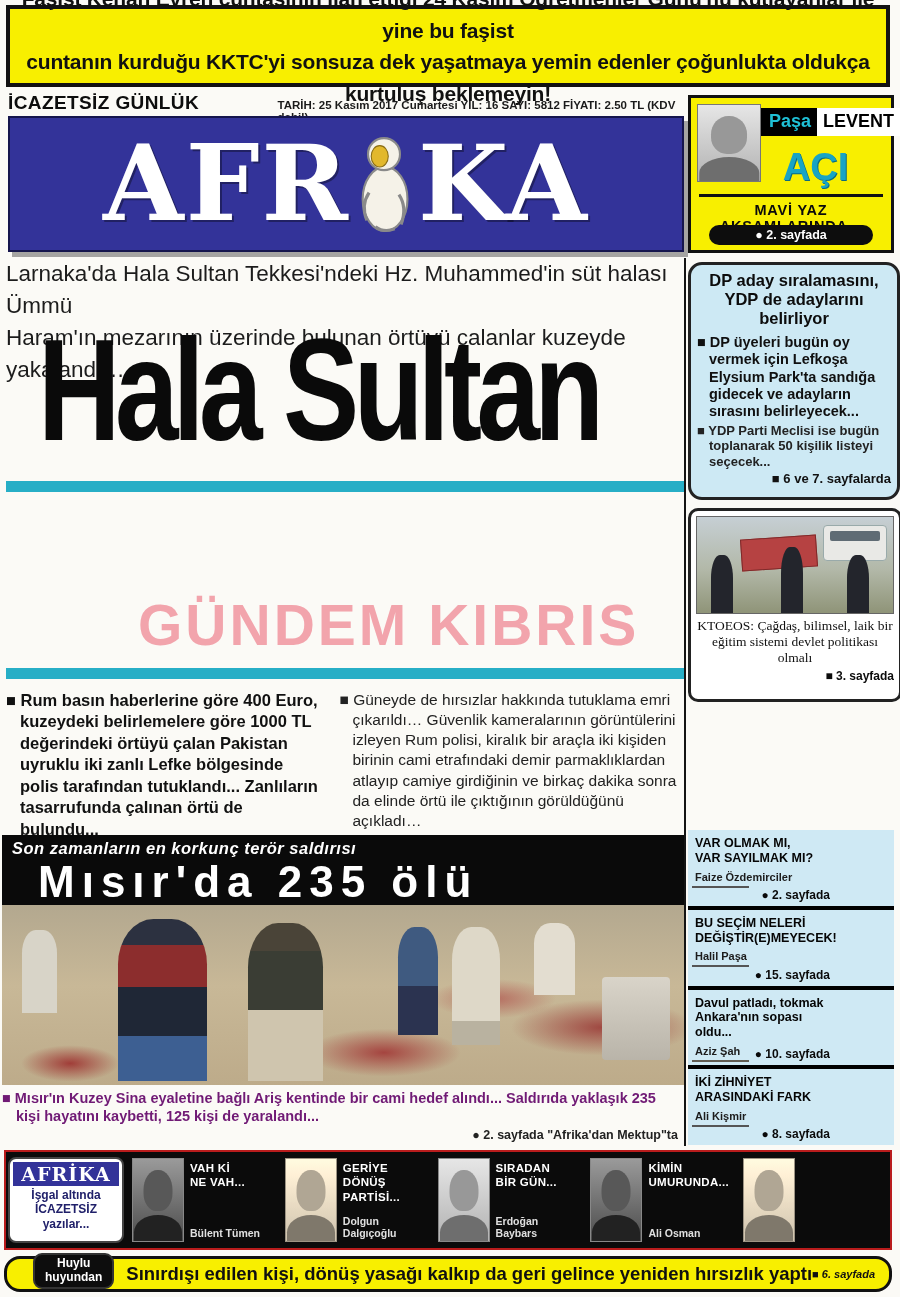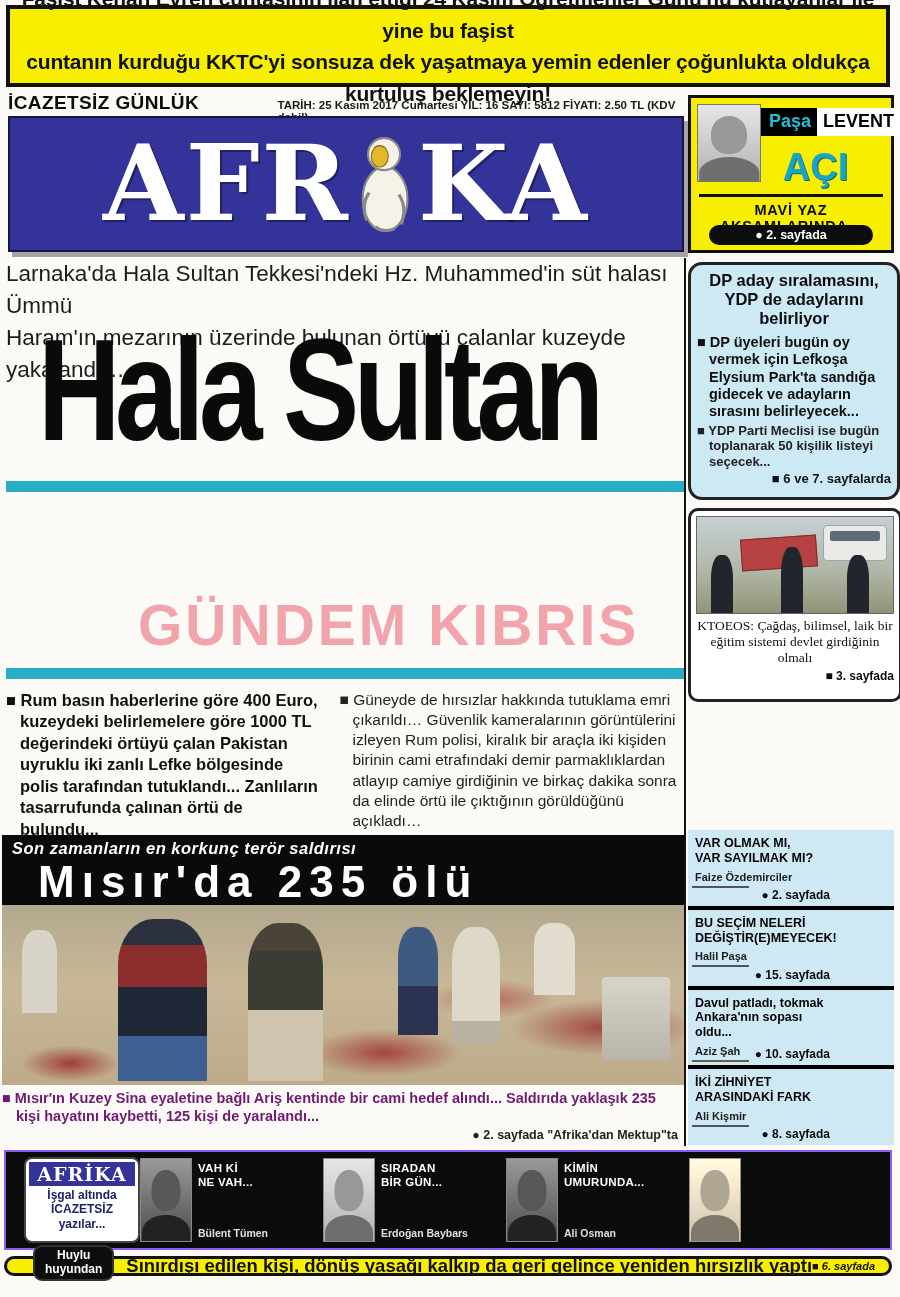--- a/index.html
+++ b/index.html
@@ -129,34 +129,34 @@
     transform:translateX(-50%);border-radius:50% 50% 0 0;background:#6e6e6e;}
   .tone-dark{background:linear-gradient(180deg,#9a9a9a,#4c4c4c);}
   .tone-dark::before{background:#585858;} .tone-dark::after{background:#222;}
   .tone-warm{filter:sepia(.45);}
 
   
   .v-divider{position:absolute;left:684px;top:258px;width:2px;height:888px;background:#141414;}
 
   
   .strip{position:absolute;left:4px;top:1150px;width:888px;height:100px;background:#0b0b0b;
-    border:2px solid #8b5cf6;box-sizing:border-box;display:flex;align-items:center;padding:4px 18px;}
+    border:2px solid #b91c1c;box-sizing:border-box;display:flex;align-items:center;padding:4px 2px;gap:8px;}
   .strip-logo-box{width:116px;height:86px;background:#fff;border:2px solid #444;border-radius:8px;
     text-align:center;padding:3px 2px;box-sizing:border-box;flex:none;}
   .strip-logo{display:inline-block;background:#333399;color:#fff;font-family:"DejaVu Serif","Liberation Serif",serif;
     font-weight:bold;font-size:19px;letter-spacing:1px;padding:1px 8px;}
   .strip-slogan{margin-top:2px;font-size:12px;font-weight:700;color:#20206a;line-height:1.2;white-space:pre-line;}
   .strip-col{flex:1;display:flex;gap:6px;height:86px;}
   .strip-photo{width:50px;height:82px;border:1px solid #888;flex:none;align-self:center;}
   .strip-txt{display:flex;flex-direction:column;padding-top:4px;min-width:0;}
   .strip-title{font-size:11.5px;font-weight:800;color:#fff;line-height:1.25;letter-spacing:0.3px;white-space:pre-line;}
   .strip-author{margin-top:auto;padding-bottom:4px;font-size:10.5px;font-weight:600;color:#e0e0e0;}
 
   
-  .bottom-bar{position:absolute;left:4px;top:1256px;width:888px;height:20px;background:#f8ef00;
+  .bottom-bar{position:absolute;left:4px;top:1256px;width:888px;height:36px;background:#f8ef00;
     border:3px solid #111;border-radius:16px;box-sizing:border-box;display:flex;align-items:center;}
   .bottom-badge{margin-left:26px;background:#0d0d0d;color:#fff;border-radius:9px;padding:2px 10px;
     font-size:12px;font-weight:800;line-height:1.15;text-align:center;white-space:pre-line;flex:none;
     transform:translateY(-3px);border:2px solid #333;}
   .bottom-text{margin-left:12px;font-size:18.5px;font-weight:700;color:#101010;white-space:nowrap;overflow:hidden;}
   .bottom-pageref{margin-left:auto;margin-right:14px;font-size:11px;font-weight:800;font-style:italic;color:#111;flex:none;}
 </style>
 </head>
 <body>
 
@@ -225,21 +225,21 @@
   </div>
 
   <div class="ktoeos-box">
     <div class="kt-photo">
       <div class="kt-van"></div>
       <div class="kt-banner"></div>
       <div class="kt-fig kt-f1"></div>
       <div class="kt-fig kt-f2"></div>
       <div class="kt-fig kt-f3"></div>
     </div>
-    <div class="kt-caption">KTOEOS: Çağdaş, bilimsel, laik bir eğitim sistemi devlet girdiğinin olmalı</div>
+    <div class="kt-caption">KTOEOS: Çağdaş, bilimsel, laik bir eğitim sistemi devlet politikası olmalı</div>
     <div class="kt-pageref">■ 3. sayfada</div>
   </div>
 
   <div class="v-divider"></div>
 
   <div class="misir-header">
     <div class="misir-kicker">Son zamanların en korkunç terör saldırısı</div>
     <div class="misir-headline">Mısır'da 235 ölü</div>
   </div>
   <div class="misir-photo">
@@ -296,20 +296,28 @@
     </div>
     <div class="strip-col">
       <div class="strip-photo portrait tone-dark"></div>
       <div class="strip-txt">
         <div class="strip-title">VAH Kİ
 NE VAH...</div>
         <div class="strip-author">Bülent Tümen</div>
       </div>
     </div>
     <div class="strip-col">
+      <div class="strip-photo portrait tone-warm"></div>
+      <div class="strip-txt">
+        <div class="strip-title">GERİYE DÖNÜŞ
+PARTİSİ...</div>
+        <div class="strip-author">Dolgun Dalgıçoğlu</div>
+      </div>
+    </div>
+    <div class="strip-col">
       <div class="strip-photo portrait"></div>
       <div class="strip-txt">
         <div class="strip-title">SIRADAN
 BİR GÜN...</div>
         <div class="strip-author">Erdoğan Baybars</div>
       </div>
     </div>
     <div class="strip-col">
       <div class="strip-photo portrait tone-dark"></div>
       <div class="strip-txt">

